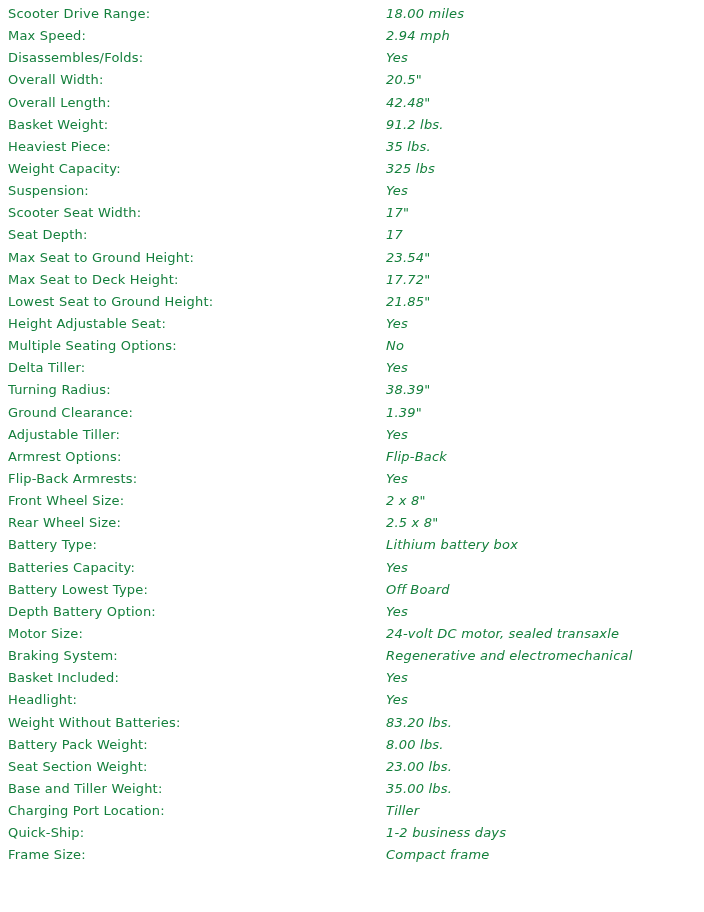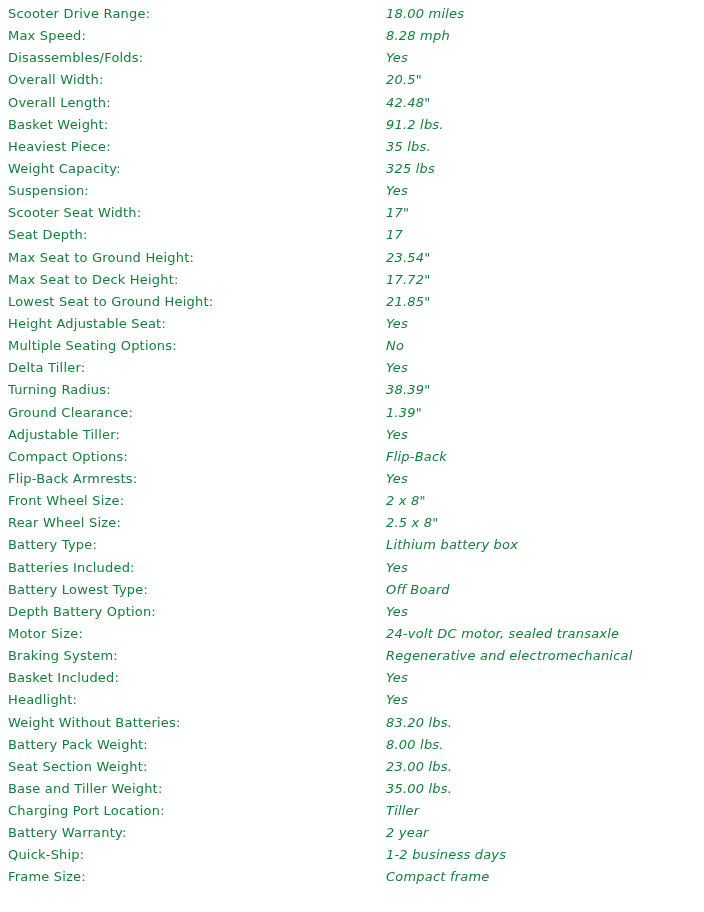--- a/index.html
+++ b/index.html
@@ -38,21 +38,21 @@
 <body>
 
 <div class="spec-table" id="spec-table">
   <div class="spec-row">
     <span class="spec-label">Scooter Drive Range:</span>
     <span class="spec-value">18.00 miles</span>
   </div>
 
   <div class="spec-row">
     <span class="spec-label">Max Speed:</span>
-    <span class="spec-value">8.28 mph</span>
+    <span class="spec-value">2.94 mph</span>
   </div>
 
   <div class="spec-row">
     <span class="spec-label">Disassembles/Folds:</span>
     <span class="spec-value">Yes</span>
   </div>
 
   <div class="spec-row">
     <span class="spec-label">Overall Width:</span>
     <span class="spec-value">20.5"</span>
@@ -132,21 +132,21 @@
     <span class="spec-label">Ground Clearance:</span>
     <span class="spec-value">1.39"</span>
   </div>
 
   <div class="spec-row">
     <span class="spec-label">Adjustable Tiller:</span>
     <span class="spec-value">Yes</span>
   </div>
 
   <div class="spec-row">
-    <span class="spec-label">Compact Options:</span>
+    <span class="spec-label">Armrest Options:</span>
     <span class="spec-value">Flip-Back</span>
   </div>
 
   <div class="spec-row">
     <span class="spec-label">Flip-Back Armrests:</span>
     <span class="spec-value">Yes</span>
   </div>
 
 
   <div class="spec-row">
@@ -158,21 +158,21 @@
     <span class="spec-label">Rear Wheel Size:</span>
     <span class="spec-value">2.5 x 8"</span>
   </div>
 
   <div class="spec-row">
     <span class="spec-label">Battery Type:</span>
     <span class="spec-value">Lithium battery box</span>
   </div>
 
   <div class="spec-row">
-    <span class="spec-label">Batteries Included:</span>
+    <span class="spec-label">Batteries Capacity:</span>
     <span class="spec-value">Yes</span>
   </div>
 
   <div class="spec-row">
     <span class="spec-label">Battery Lowest Type:</span>
     <span class="spec-value">Off Board</span>
   </div>
 
   <div class="spec-row">
     <span class="spec-label">Depth Battery Option:</span>
@@ -217,24 +217,20 @@
   <div class="spec-row">
     <span class="spec-label">Base and Tiller Weight:</span>
     <span class="spec-value">35.00 lbs.</span>
   </div>
 
   <div class="spec-row">
     <span class="spec-label">Charging Port Location:</span>
     <span class="spec-value">Tiller</span>
   </div>
 
-  <div class="spec-row">
-    <span class="spec-label">Battery Warranty:</span>
-    <span class="spec-value">2 year</span>
-  </div>
 
   <div class="spec-row">
     <span class="spec-label">Quick-Ship:</span>
     <span class="spec-value">1-2 business days</span>
   </div>
 
   <div class="spec-row">
     <span class="spec-label">Frame Size:</span>
     <span class="spec-value">Compact frame</span>
   </div>

